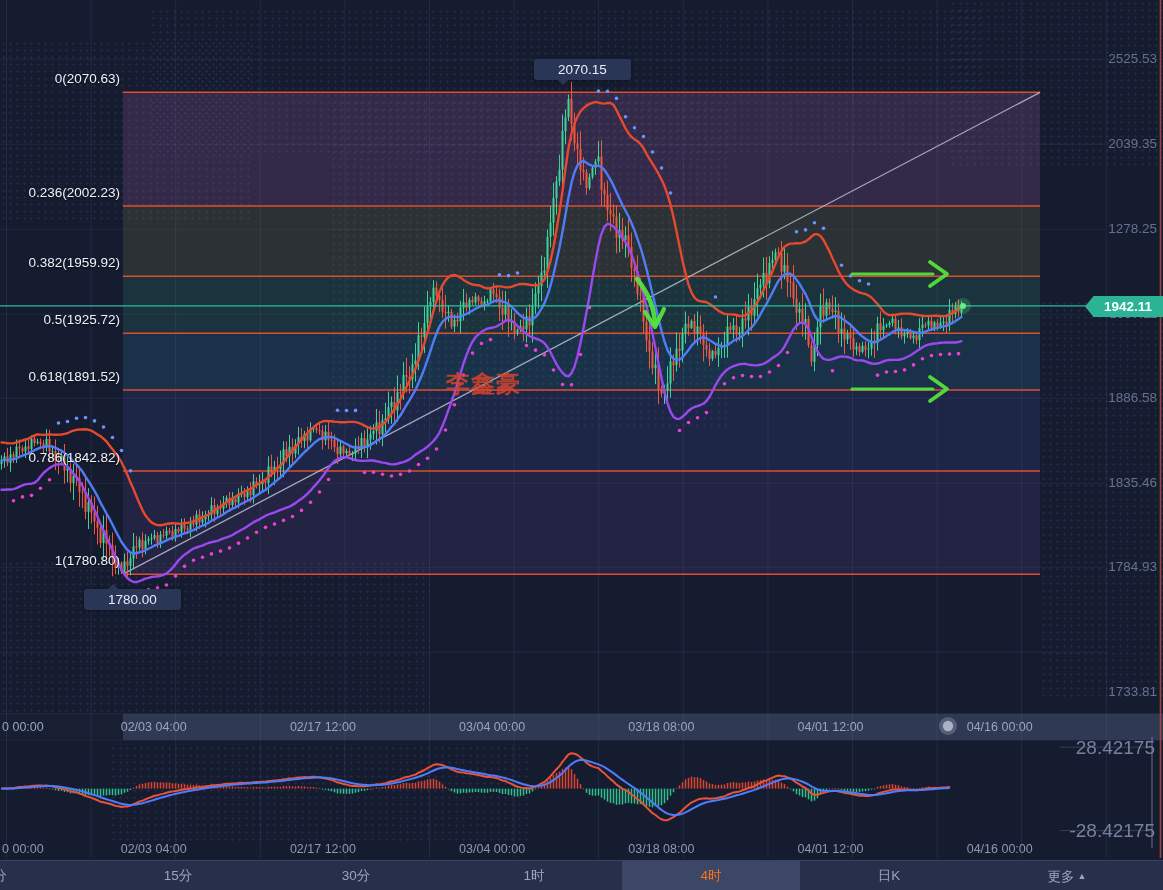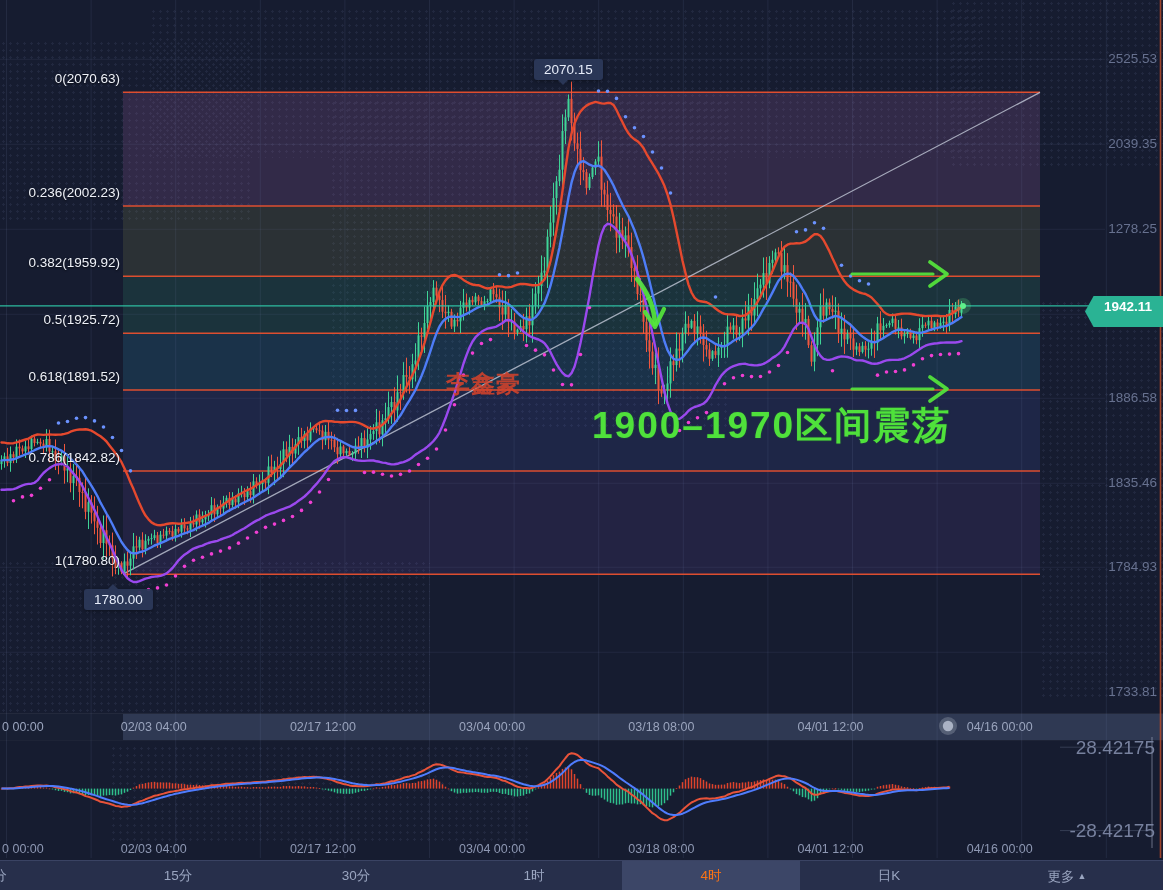--- a/index.html
+++ b/index.html
@@ -16,30 +16,30 @@
   .fib-label{position:absolute;left:0;width:120px;text-align:right;color:#eef1f8;font-size:13.5px;
              height:16px;line-height:16px;text-shadow:0 1px 2px rgba(0,0,0,.65);}
   .yaxis-label{position:absolute;left:1080px;width:77px;text-align:right;color:#67718f;font-size:13.5px;
              height:18px;line-height:18px;}
   .macd-label{position:absolute;left:1040px;width:115px;text-align:right;color:#77819e;font-size:19px;
              height:18px;line-height:18px;}
   .time-label{position:absolute;width:110px;text-align:left;color:#9aa4bd;font-size:12.5px;height:20px;line-height:20px;}
   .time-label.first{text-align:left;width:80px;}
   .time-label.lower{color:#8d97b2;}
   .callout{position:absolute;background:rgba(43,56,88,.95);color:#e6ecf9;font-size:13.5px;
-           padding:3px 10px;border-radius:3px;z-index:3;white-space:nowrap;box-shadow:0 1px 4px rgba(0,0,0,.4);}
+           padding:3px 24px;border-radius:3px;z-index:3;white-space:nowrap;box-shadow:0 1px 4px rgba(0,0,0,.4);}
   .callout-high::after{content:'';position:absolute;left:24px;top:100%;border:5px solid transparent;
            border-top-color:rgba(43,56,88,.95);}
   .callout-low::after{content:'';position:absolute;left:24px;bottom:100%;border:5px solid transparent;
            border-bottom-color:rgba(43,56,88,.95);}
   .watermark{position:absolute;left:446px;top:368px;font-size:24px;font-weight:700;letter-spacing:1px;
            color:rgba(217,67,42,.85);z-index:3;}
   .range-note{position:absolute;left:592px;top:401px;font-size:37px;font-weight:700;letter-spacing:2px;
            color:#4fe13b;z-index:3;text-shadow:0 0 2px rgba(40,160,30,.4);}
-  .price-tag{position:absolute;left:1085px;top:296px;width:78px;height:31px;background:#2ab394;color:#ffffff;
+  .price-tag{position:absolute;left:1085px;top:296px;width:78px;height:21px;background:#2ab394;color:#ffffff;
            font-size:13.5px;font-weight:700;line-height:21px;text-align:center;padding-left:8px;box-sizing:border-box;
            clip-path:polygon(11% 0,100% 0,100% 100%,11% 100%,0 50%);z-index:4;}
   .toolbar{position:absolute;left:0;top:860px;width:1163px;height:30px;background:#272f4b;
            border-top:1px solid #3a4363;box-sizing:border-box;z-index:4;}
   .toolbar-active-bg{position:absolute;left:622px;top:0;width:178px;height:30px;background:#3c4667;}
   .toolbar-item{position:absolute;top:0;width:120px;text-align:center;color:#9aa5c0;font-size:13.5px;
            height:30px;line-height:30px;cursor:pointer;}
   .toolbar-item.active{color:#f97316;}
   .toolbar-item .suffix{font-size:9px;margin-left:3px;vertical-align:2px;}
 </style>
@@ -1225,21 +1225,20 @@
         <div class="time-label lower" style="top: 839px; left: 797.5px;">04/01 12:00</div>
         <div class="time-label lower" style="top: 839px; left: 966.7px;">04/16 00:00</div>
       </div>
     <div class="callout callout-high" style="left:534px;top:59px;">
       <span>2070.15</span>
     </div>
     <div class="callout callout-low" style="left:84px;top:589px;">
       <span>1780.00</span>
     </div>
     <div class="watermark">李鑫豪</div>
-    <div class="range-note">1900–1970区间震荡</div>
     <div class="price-tag">1942.11</div>
   </div>
 
   <div class="toolbar" id="toolbar">
     <div class="toolbar-active-bg"></div>
   <div class="toolbar-item" style="left: -60px;"><span>分</span></div>
       <div class="toolbar-item" style="left: 118px;"><span>15分</span></div>
       <div class="toolbar-item" style="left: 296px;"><span>30分</span></div>
       <div class="toolbar-item" style="left: 474px;"><span>1时</span></div>
       <div class="toolbar-item active" style="left: 651px;"><span>4时</span></div>

